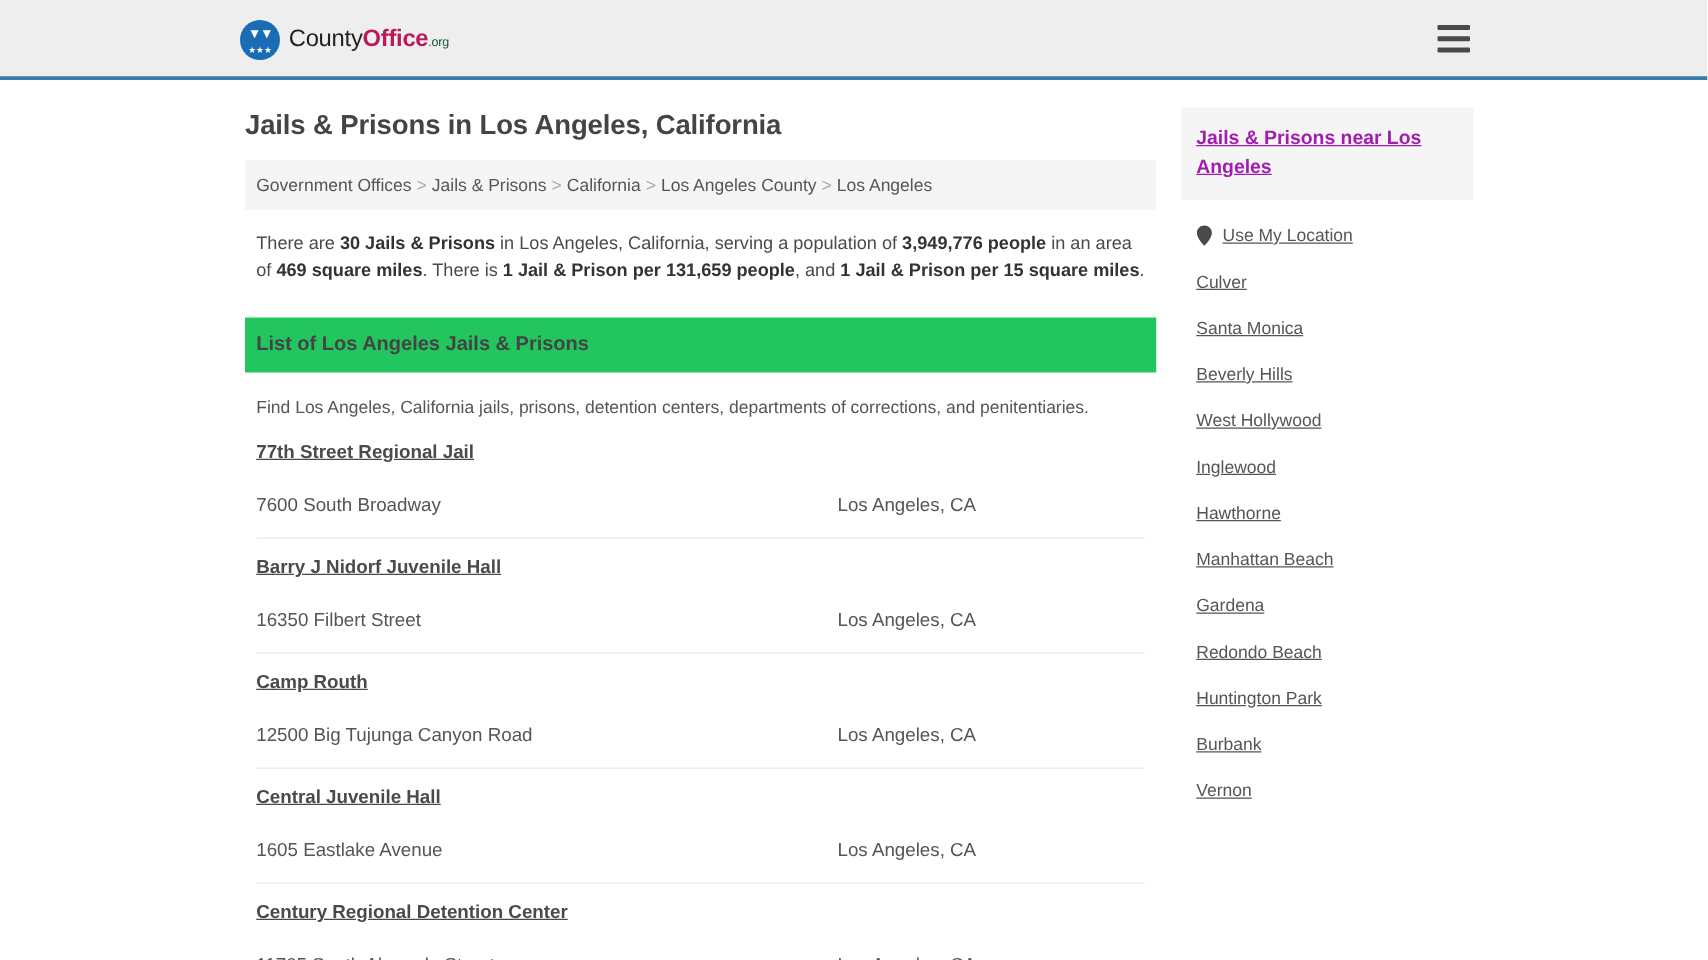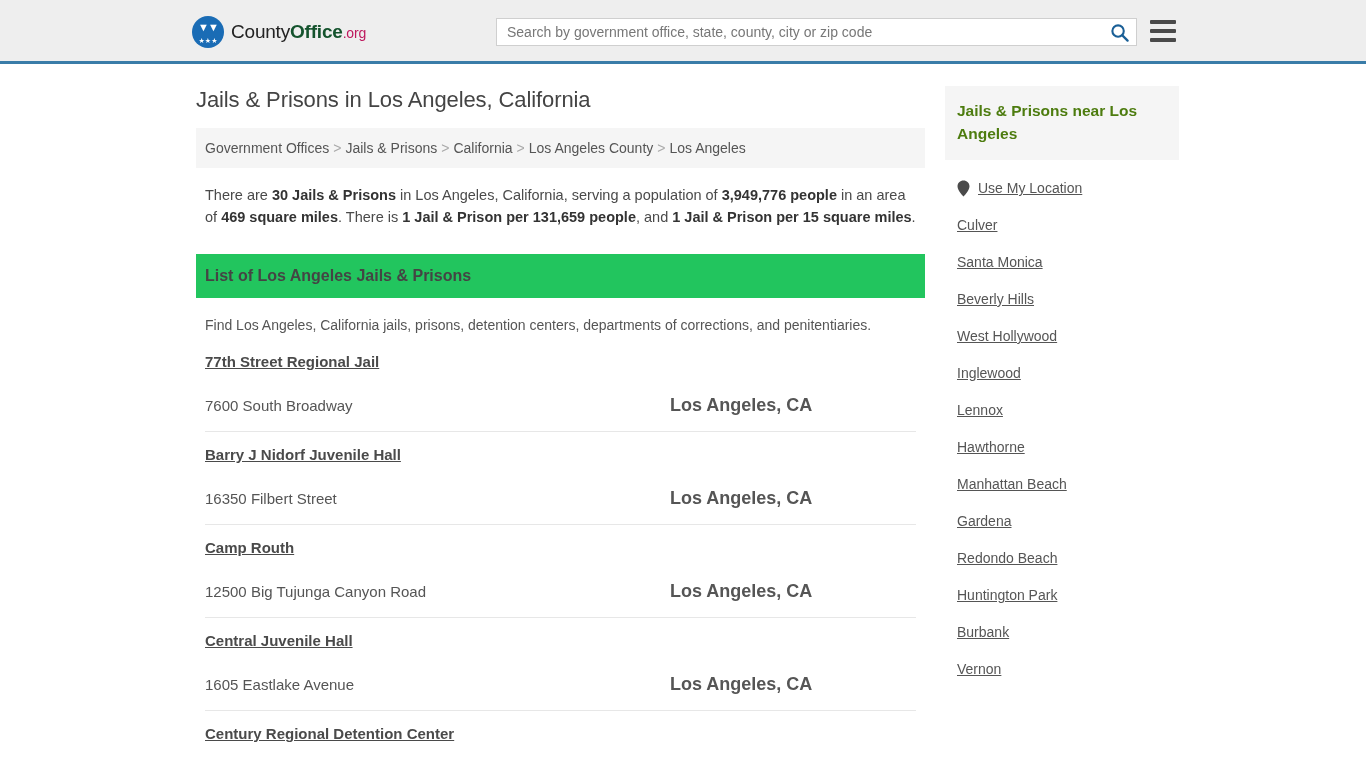--- a/index.html
+++ b/index.html
@@ -56,22 +56,22 @@
     font-size: 7px;
     line-height: 7px;
     letter-spacing: 0px;
   }
   .logo-text {
     font-size: 19px;
     color: #222222;
     letter-spacing: -0.2px;
     white-space: nowrap;
   }
-  .logo-text .b { color: #14532d; font-weight: bold; margin-top: 18px; }
-  .logo-text .dim { color: #be185d; font-size: 14px; }
+  .logo-text .b { color: #be185d; font-weight: bold; margin-top: 18px; }
+  .logo-text .dim { color: #14532d; font-size: 10px; }
 
   .search-wrap {
     position: absolute;
     left: 496px;
     top: 18px;
     width: 641px;
     height: 28px;
     background: #ffffff;
     border: 1px solid #cfcfcf;
     display: flex;
@@ -126,21 +126,21 @@
     align-items: flex-start;
   }
   .col-main { width: 729px; flex: 0 0 729px; }
   .col-side { width: 234px; flex: 0 0 234px; }
 
   h1.page-title {
     margin: 22px 0 14px 0;
     font-size: 22px;
     line-height: 28px;
     color: #444444;
-    font-weight: normal;
+    font-weight: bold;
     letter-spacing: -0.1px;
   }
 
   .breadcrumb {
     background: #f5f5f5;
     padding: 11px 9px;
     font-size: 14px;
     color: #555555;
     line-height: 18px;
   }
@@ -199,35 +199,35 @@
     align-items: baseline;
     margin-top: 22px;
   }
   .listing-addr {
     font-size: 15px;
     color: #555555;
     line-height: 22px;
     flex: 0 0 465px;
   }
   .listing-city {
-    font-size: 18px;
+    font-size: 15px;
     color: #555555;
     line-height: 22px;
-    font-weight: bold;
   }
 
   
   .side-head {
     margin-top: 22px;
     background: #f5f5f5;
     padding: 13px 12px 15px 12px;
     font-size: 15.5px;
     font-weight: bold;
-    color: #4d7c0f;
+    color: #a21caf;
     line-height: 23px;
+    text-decoration: underline;
   }
   .side-list { padding: 10px 12px 0 12px; }
   .side-item {
     display: flex;
     align-items: center;
     gap: 8px;
     padding: 9px 0 9px 0;
   }
   .side-item a {
     font-size: 14px;
@@ -243,29 +243,20 @@
 <div class="site-header">
 
   <a class="logo-wrap" href="#">
     <span class="logo-mark">
       <span class="eagle">▼▼</span>
       <span class="stars">★★★</span>
     </span>
     <span class="logo-text"><span>County</span><span class="b">Office</span><span class="dim">.org</span></span>
   </a>
 
-  <div class="search-wrap">
-    <input class="search-input" type="text" placeholder="Search by government office, state, county, city or zip code" style="">
-    <button class="search-btn">
-      <svg width="19" height="19" viewBox="0 0 20 20">
-        <circle cx="8.5" cy="8.5" r="6" fill="none" stroke="#1a5f96" stroke-width="2.2"></circle>
-        <line x1="13" y1="13" x2="18.5" y2="18.5" stroke="#1a5f96" stroke-width="2.4" stroke-linecap="round"></line>
-      </svg>
-    </button>
-  </div>
 
   <button class="menu-btn">
     <span></span>
     <span></span>
     <span></span>
   </button>
 </div>
 
 <div class="page">
   <div class="layout">
@@ -332,23 +323,20 @@
             <div class="side-item">
               <a href="#">Beverly Hills</a>
             </div>
             <div class="side-item">
               <a href="#">West Hollywood</a>
             </div>
             <div class="side-item">
               <a href="#">Inglewood</a>
             </div>
             <div class="side-item">
-              <a href="#">Lennox</a>
-            </div>
-            <div class="side-item">
               <a href="#">Hawthorne</a>
             </div>
             <div class="side-item">
               <a href="#">Manhattan Beach</a>
             </div>
             <div class="side-item">
               <a href="#">Gardena</a>
             </div>
             <div class="side-item">
               <a href="#">Redondo Beach</a>

